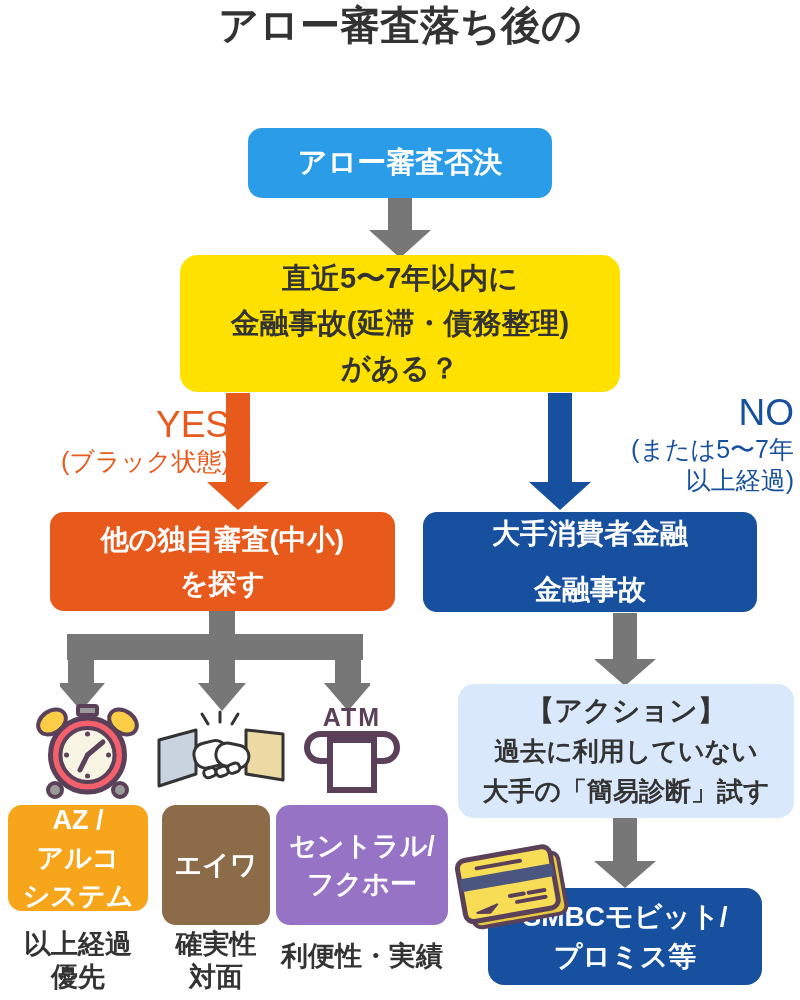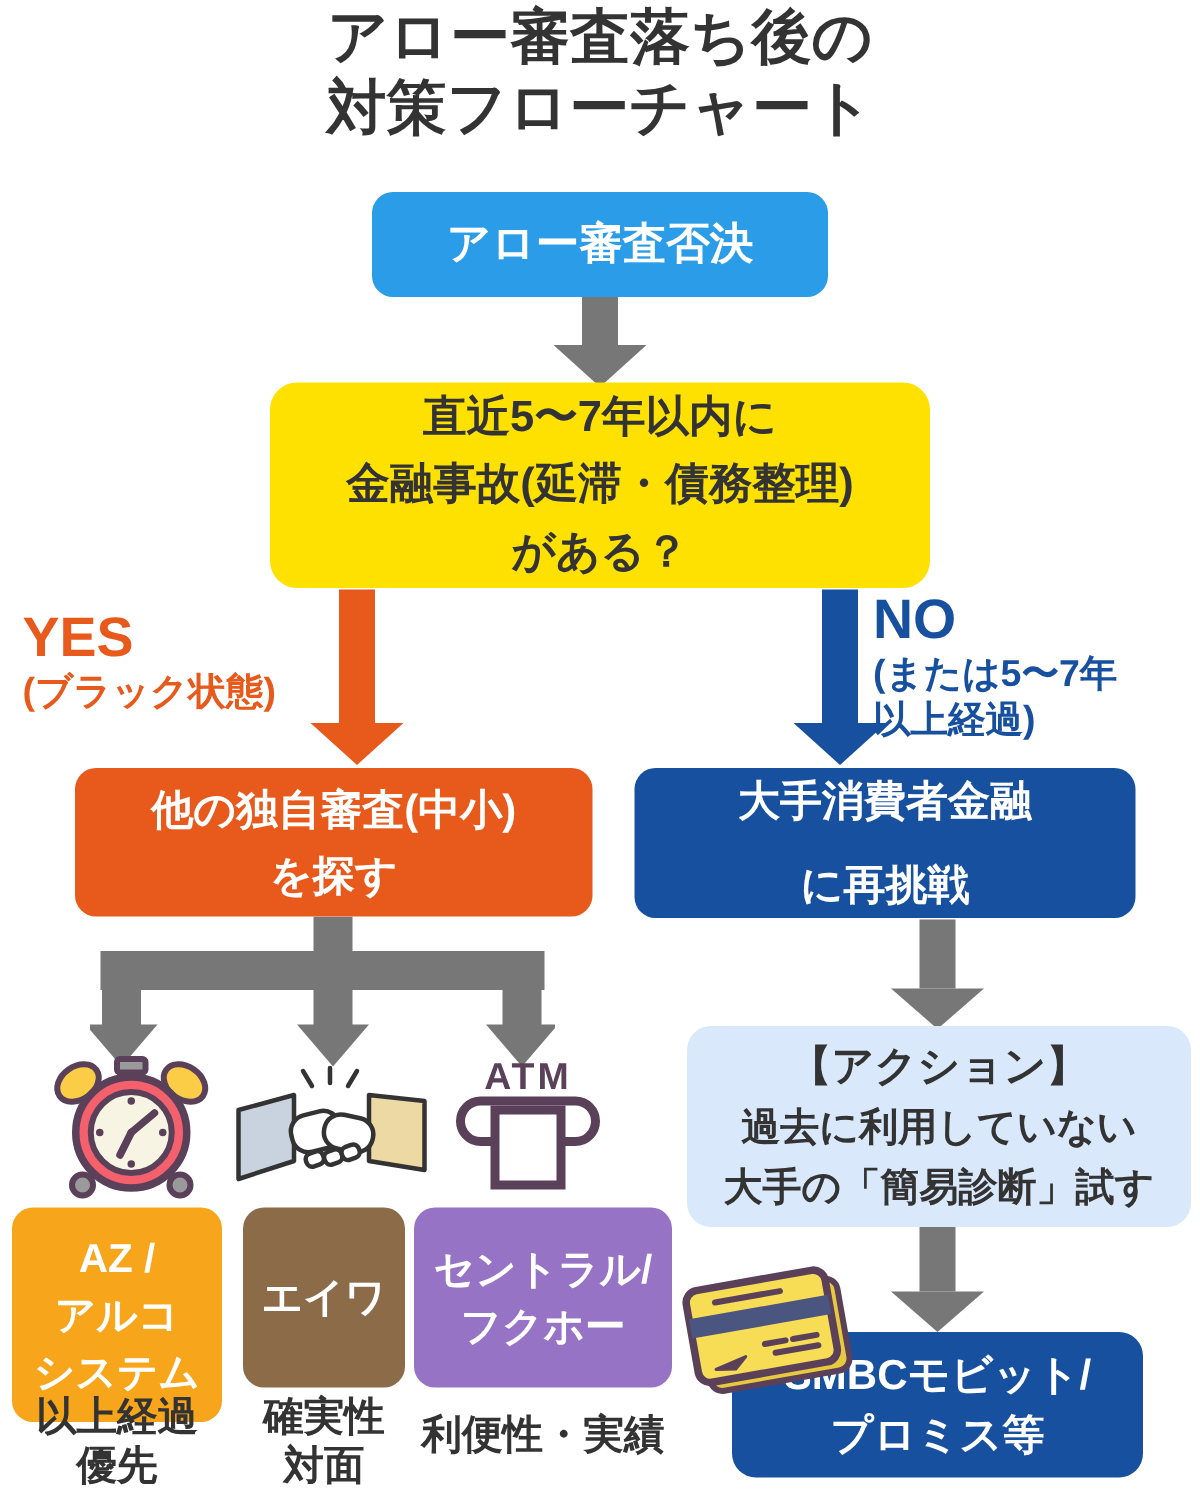--- a/index.html
+++ b/index.html
@@ -18,21 +18,21 @@
   .yes-node{left:50px;top:512px;width:345px;height:99px;background:var(--orange,#E8591C);
               color:#fff;border-radius:14px;font-size:28px;line-height:44px;}
   .no-node{left:423px;top:512px;width:334px;height:100px;background:var(--navy,#17509E);
               color:#fff;border-radius:14px;font-size:28px;line-height:44px;gap:12px;}
   .action-node{left:458px;top:684px;width:336px;height:134px;background:var(--lightBlue,#D9E9FB);
               color:#333;border-radius:16px;font-size:26px;line-height:40px;}
   .action-node .first{font-size:28px;}
   .result-node{left:488px;top:888px;width:274px;height:97px;background:var(--navy,#17509E);
               color:#fff;border-radius:16px;font-size:28px;line-height:40px;}
 
-  .branch-label{position:absolute;text-align:left;font-weight:bold;}
+  .branch-label{position:absolute;text-align:right;font-weight:normal;}
   .yes-label{left:15px;top:404px;width:215px;color:var(--orange,#E8591C);}
   .no-label{left:582px;top:392px;width:212px;color:var(--navy,#17509E);}
   .branch-label .big{font-size:37px;line-height:42px;display:block;}
   .branch-label .small{font-size:25px;line-height:31px;display:block;}
 
   .arr{position:absolute;display:flex;flex-direction:column;align-items:center;}
   .arr .shaft{width:24px;}
   .arr .head{width:0;height:0;border-left:31px solid transparent;border-right:31px solid transparent;
              border-top-style:solid;border-top-width:28px;}
   .gray .shaft{background:var(--gray,#777);} .gray .head{border-top-color:var(--gray,#777);}
@@ -40,34 +40,34 @@
   .nvy  .shaft{background:var(--navy,#17509E);} .nvy .head{border-top-color:var(--navy,#17509E);}
   #arr-top{left:369px;top:198px;}   #arr-top .shaft{height:32px;}
   #arr-yes{left:207px;top:393px;}   #arr-yes .shaft{height:89px;}
   #arr-no{left:529px;top:393px;}    #arr-no .shaft{height:89px;}
   #arr-r1{left:594px;top:613px;}    #arr-r1 .shaft{height:46px;} #arr-r1 .head{border-top-width:27px;}
   #arr-r2{left:594px;top:818px;}    #arr-r2 .shaft{height:43px;} #arr-r2 .head{border-top-width:27px;}
 
   .svg-abs{position:absolute;}
   .lender-box{position:absolute;border-radius:14px;color:#fff;font-weight:bold;text-align:center;
               display:flex;flex-direction:column;justify-content:center;font-size:27px;line-height:38px;}
-  #lender-1{left:8px;top:805px;width:140px;height:143px;background:var(--azOrange,#F7A51B);}
+  #lender-1{left:8px;top:805px;width:140px;height:106px;background:var(--azOrange,#F7A51B);}
   #lender-2{left:162px;top:805px;width:108px;height:120px;background:var(--brown,#8B6B48);}
   #lender-3{left:276px;top:805px;width:172px;height:120px;background:var(--purple,#9673C5);}
   .caption{position:absolute;text-align:center;font-weight:bold;font-size:27px;line-height:33px;color:#333;}
   #cap-1{left:8px;top:928px;width:140px;}
   #cap-2{left:162px;top:928px;width:108px;}
   #cap-3{left:256px;top:940px;width:212px;}
 </style>
 </head>
 <body>
 
 <div class="canvas">
 
-  <h1 class="title"><span>アロー審査落ち後の</span><br><span>対策フローチャート</span></h1>
+  <h1 class="title"><span>アロー審査落ち後の</span><br></h1>
 
   <div class="node start-node">
     <div>アロー審査否決</div>
   </div>
 
   <div class="arr gray" id="arr-top">
     <div class="shaft"></div>
     <div class="head"></div>
   </div>
 
@@ -96,21 +96,21 @@
     <span class="small">以上経過)</span>
   </div>
 
   <div class="node yes-node">
     <div>他の独自審査(中小)</div>
     <div>を探す</div>
   </div>
 
   <div class="node no-node">
     <div>大手消費者金融</div>
-    <div>に再挑戦</div>
+    <div>金融事故</div>
   </div>
 
   <svg class="svg-abs" style="left:60px;top:611px;" width="310" height="101" viewBox="0 0 310 101">
     <g fill="#777777">
       <rect x="149" y="0" width="26" height="25"></rect>
       <rect x="7" y="23" width="296" height="26"></rect>
       <rect x="8" y="47" width="26" height="27"></rect>
       <rect x="149" y="47" width="26" height="27"></rect>
       <rect x="275" y="47" width="26" height="27"></rect>
       <polygon points="-3,72 45,72 21,100"></polygon>

